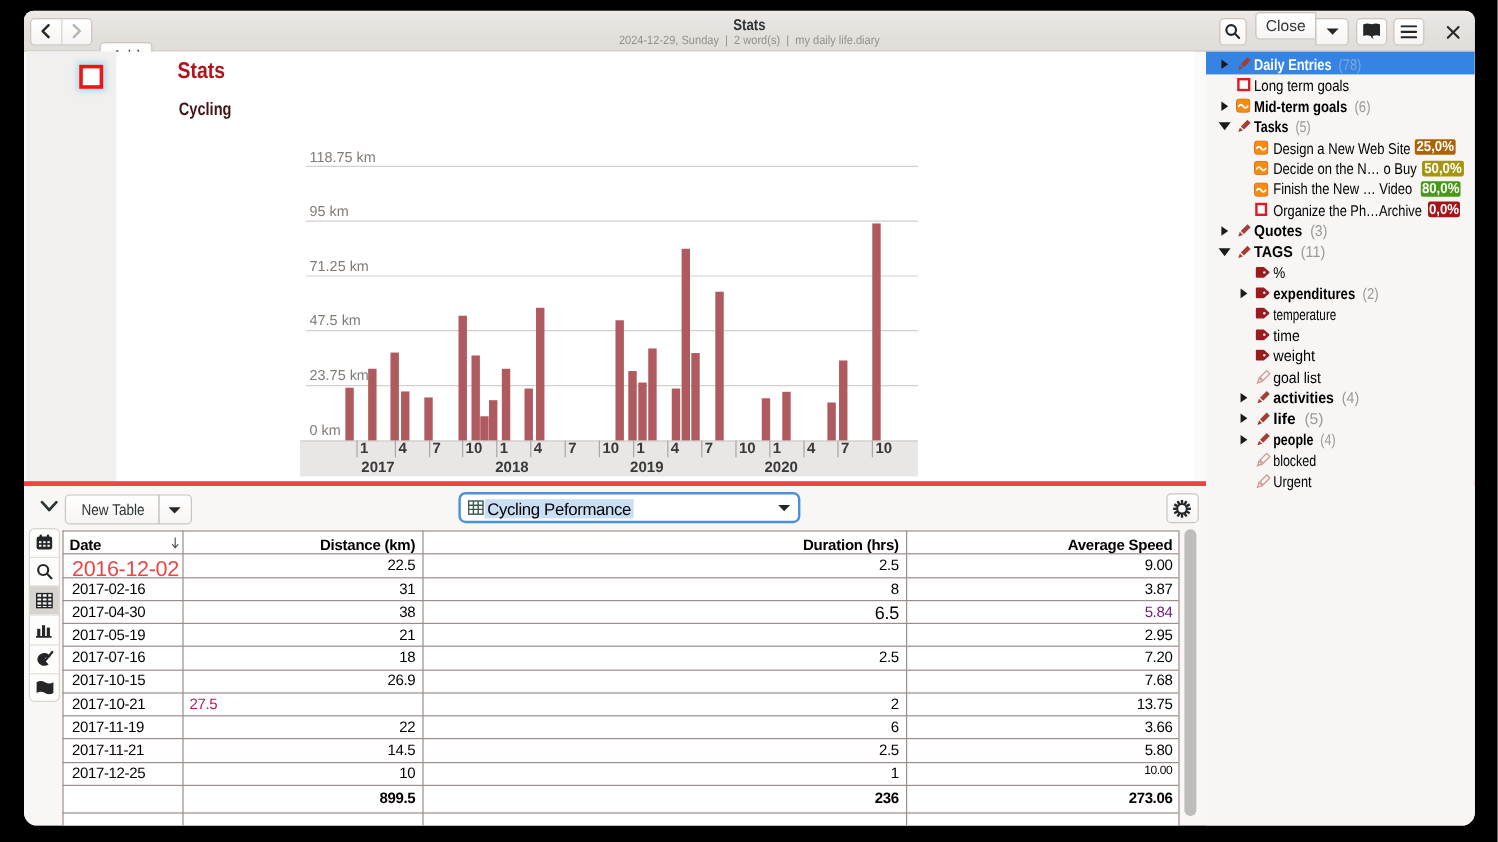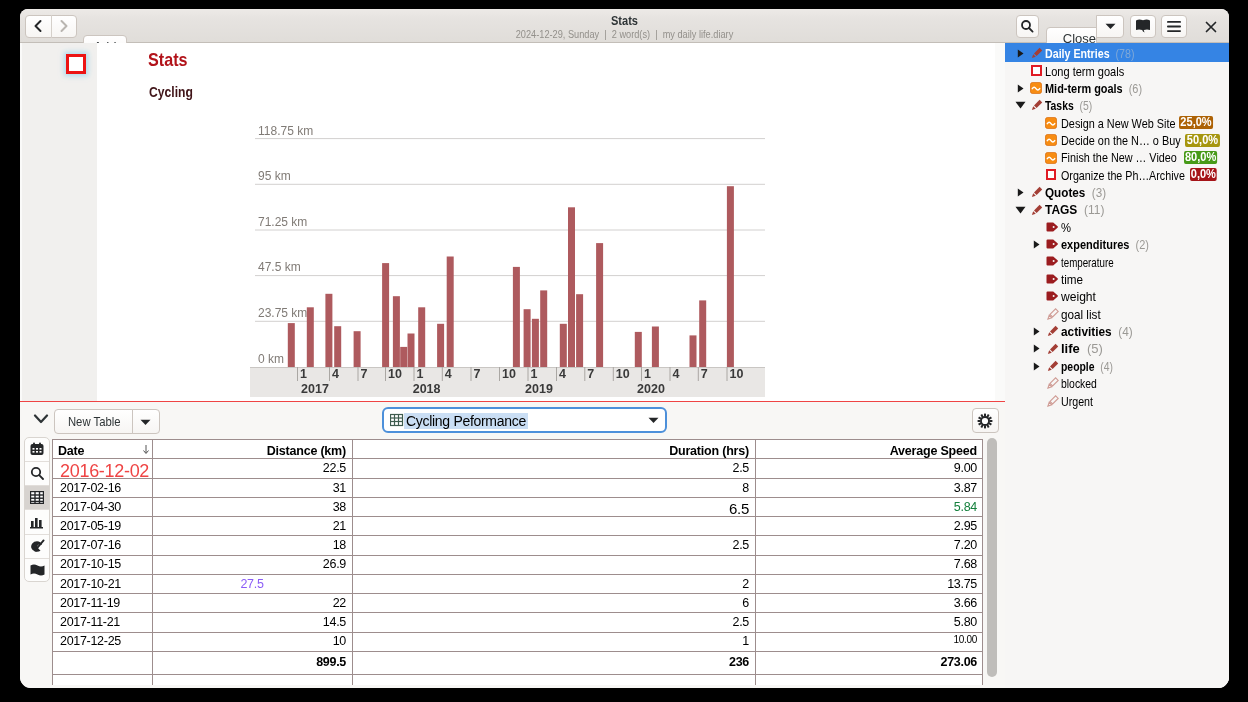--- a/index.html
+++ b/index.html
@@ -14,21 +14,21 @@
   .btn{position:absolute;background:linear-gradient(to bottom,#ffffff,#f7f5f3);
        border:1px solid #ccc5bf;border-radius:4px;box-sizing:border-box;}
   #hdr .lbl{font-size:13px;color:#2e3436;}
   #ttl{position:absolute;left:0;top:3.5px;width:1209px;text-align:center;
        font-size:13px;font-weight:bold;color:#2e3436;transform:scaleX(0.85);}
   #sub{position:absolute;left:0;top:20px;width:1209px;text-align:center;
        font-size:10px;color:#93908b;transform:scaleX(0.92);}
   #editor{position:absolute;left:2px;top:34px;width:973px;height:358px;background:#fff;}
   #marg{position:absolute;left:0px;top:0px;width:75px;height:358px;background:#f1f0ee;}
   #panel{position:absolute;left:0;top:392px;width:1209px;height:287px;
-         background:#f8f7f5;border-top:1px solid #ef4444;box-sizing:border-box;padding-left:26px;}
+         background:#f8f7f5;border-top:4px solid #ef4444;box-sizing:border-box;padding-left:26px;}
   #side{position:absolute;left:985px;top:34px;width:224px;height:645px;background:#f7f6f5;}
   .badge{position:absolute;height:13px;border-radius:2px;color:#fff;font-size:12px;
          font-weight:bold;text-align:center;line-height:13.5px;transform:scaleX(0.92);transform-origin:0 50%;}
   svg{display:block;}
 </style>
 </head>
 <body>
 <div id="win">
   <div id="hdr">
     <div class="btn" style="left:5px;top:5.5px;width:52px;height:23px;"></div>
@@ -39,21 +39,21 @@
     <svg class="abs" style="left:38px;top:10px;" width="12" height="14" viewBox="0 0 12 14">
       <path d="M3.5 2 L8.5 7 L3.5 12" fill="none" stroke="#b9b5b0" stroke-width="2" stroke-linecap="round" stroke-linejoin="round"></path>
     </svg>
     <div class="btn" style="left:63px;top:5.5px;width:44px;height:23px;text-align:center;margin-top:20px;">
       <span class="lbl" style="line-height:21px;">Add</span></div>
     <div class="btn" style="left:996px;top:5.5px;width:23px;height:23px;"></div>
     <svg class="abs" style="left:1000px;top:10px;" width="15" height="15" viewBox="0 0 15 15">
       <circle cx="6" cy="6" r="4" fill="none" stroke="#242628" stroke-width="1.8"></circle>
       <path d="M9 9 L12.6 12.6" stroke="#242628" stroke-width="1.8" stroke-linecap="round"></path>
     </svg>
-    <div class="btn" style="left:1026px;top:18px;width:51px;height:23px;text-align:right;border-top-right-radius:0;border-bottom-right-radius:0;">
+    <div class="btn" style="left:1026px;top:1px;width:51px;height:23px;text-align:center;border-top-right-radius:0;border-bottom-right-radius:0;">
       <span class="lbl" style="line-height:21px;">Close</span></div>
     <div class="btn" style="left:1076px;top:5.5px;width:28px;height:23px;border-top-left-radius:0;border-bottom-left-radius:0;"></div>
     <svg class="abs" style="left:1085px;top:14px;" width="11" height="7" viewBox="0 0 11 7">
       <path d="M0.5 0.8 L5.5 6 L10.5 0.8 Z" fill="#242628"></path>
     </svg>
     <div class="btn" style="left:1110px;top:5.5px;width:26px;height:23px;"></div>
     <svg class="abs" style="left:1115px;top:10px;" width="16" height="14" viewBox="0 0 16 14">
       <path d="M1 1.5 Q4 0 7.2 1 L8 1.3 L8.8 1 Q12 0 15 1.5 L15 11 Q12 9.8 9 11 L8.8 11.5 L9.6 13.5 L8 12.5 L7.2 11 Q4 9.8 1 11 Z" fill="#242628"></path>
     </svg>
     <div class="btn" style="left:1141px;top:5.5px;width:26px;height:23px;"></div>
@@ -277,33 +277,33 @@
     <div class="abs" style="left:138px;top:59.2px;width:188px;text-align:right;font-size:12.5px;color:#000;letter-spacing:-0.3px;">22.5</div>
     <div class="abs" style="left:337px;top:59.2px;width:392px;text-align:right;font-size:12.5px;color:#000;letter-spacing:-0.3px;">2.5</div>
     <div class="abs" style="left:740px;top:59.2px;width:217px;text-align:right;font-size:12.5px;color:#000;letter-spacing:-0.3px;">9.00</div>
     <div class="abs" style="left:40px;top:78.5px;font-size:12.5px;color:#000;letter-spacing:-0.3px;">2017-02-16</div>
     <div class="abs" style="left:138px;top:78.5px;width:188px;text-align:right;font-size:12.5px;color:#000;letter-spacing:-0.3px;">31</div>
     <div class="abs" style="left:337px;top:78.5px;width:392px;text-align:right;font-size:12.5px;color:#000;letter-spacing:-0.3px;">8</div>
     <div class="abs" style="left:740px;top:78.5px;width:217px;text-align:right;font-size:12.5px;color:#000;letter-spacing:-0.3px;">3.87</div>
     <div class="abs" style="left:40px;top:97.7px;font-size:12.5px;color:#000;letter-spacing:-0.3px;">2017-04-30</div>
     <div class="abs" style="left:138px;top:97.7px;width:188px;text-align:right;font-size:12.5px;color:#000;letter-spacing:-0.3px;">38</div>
     <div class="abs" style="left:337px;top:97.7px;width:392px;text-align:right;font-size:15px;color:#000;letter-spacing:-0.3px;">6.5</div>
-    <div class="abs" style="left:740px;top:97.7px;width:217px;text-align:right;font-size:12.5px;color:#15803d;letter-spacing:-0.3px;">5.84</div>
+    <div class="abs" style="left:740px;top:97.7px;width:217px;text-align:right;font-size:12.5px;color:#701a75;letter-spacing:-0.3px;">5.84</div>
     <div class="abs" style="left:40px;top:117.0px;font-size:12.5px;color:#000;letter-spacing:-0.3px;">2017-05-19</div>
     <div class="abs" style="left:138px;top:117.0px;width:188px;text-align:right;font-size:12.5px;color:#000;letter-spacing:-0.3px;">21</div>
     <div class="abs" style="left:740px;top:117.0px;width:217px;text-align:right;font-size:12.5px;color:#000;letter-spacing:-0.3px;">2.95</div>
     <div class="abs" style="left:40px;top:136.2px;font-size:12.5px;color:#000;letter-spacing:-0.3px;">2017-07-16</div>
     <div class="abs" style="left:138px;top:136.2px;width:188px;text-align:right;font-size:12.5px;color:#000;letter-spacing:-0.3px;">18</div>
     <div class="abs" style="left:337px;top:136.2px;width:392px;text-align:right;font-size:12.5px;color:#000;letter-spacing:-0.3px;">2.5</div>
     <div class="abs" style="left:740px;top:136.2px;width:217px;text-align:right;font-size:12.5px;color:#000;letter-spacing:-0.3px;">7.20</div>
     <div class="abs" style="left:40px;top:155.4px;font-size:12.5px;color:#000;letter-spacing:-0.3px;">2017-10-15</div>
     <div class="abs" style="left:138px;top:155.4px;width:188px;text-align:right;font-size:12.5px;color:#000;letter-spacing:-0.3px;">26.9</div>
     <div class="abs" style="left:740px;top:155.4px;width:217px;text-align:right;font-size:12.5px;color:#000;letter-spacing:-0.3px;">7.68</div>
     <div class="abs" style="left:40px;top:174.7px;font-size:12.5px;color:#000;letter-spacing:-0.3px;">2017-10-21</div>
-    <div class="abs" style="left:138px;top:174.7px;width:188px;text-align:center;font-size:12.5px;color:#8b5cf6;letter-spacing:-0.3px;">27.5</div>
+    <div class="abs" style="left:138px;top:174.7px;width:188px;text-align:left;font-size:12.5px;color:#be185d;letter-spacing:-0.3px;">27.5</div>
     <div class="abs" style="left:337px;top:174.7px;width:392px;text-align:right;font-size:12.5px;color:#000;letter-spacing:-0.3px;">2</div>
     <div class="abs" style="left:740px;top:174.7px;width:217px;text-align:right;font-size:12.5px;color:#000;letter-spacing:-0.3px;">13.75</div>
     <div class="abs" style="left:40px;top:193.9px;font-size:12.5px;color:#000;letter-spacing:-0.3px;">2017-11-19</div>
     <div class="abs" style="left:138px;top:193.9px;width:188px;text-align:right;font-size:12.5px;color:#000;letter-spacing:-0.3px;">22</div>
     <div class="abs" style="left:337px;top:193.9px;width:392px;text-align:right;font-size:12.5px;color:#000;letter-spacing:-0.3px;">6</div>
     <div class="abs" style="left:740px;top:193.9px;width:217px;text-align:right;font-size:12.5px;color:#000;letter-spacing:-0.3px;">3.66</div>
     <div class="abs" style="left:40px;top:213.2px;font-size:12.5px;color:#000;letter-spacing:-0.3px;">2017-11-21</div>
     <div class="abs" style="left:138px;top:213.2px;width:188px;text-align:right;font-size:12.5px;color:#000;letter-spacing:-0.3px;">14.5</div>
     <div class="abs" style="left:337px;top:213.2px;width:392px;text-align:right;font-size:12.5px;color:#000;letter-spacing:-0.3px;">2.5</div>
     <div class="abs" style="left:740px;top:213.2px;width:217px;text-align:right;font-size:12.5px;color:#000;letter-spacing:-0.3px;">5.80</div>

